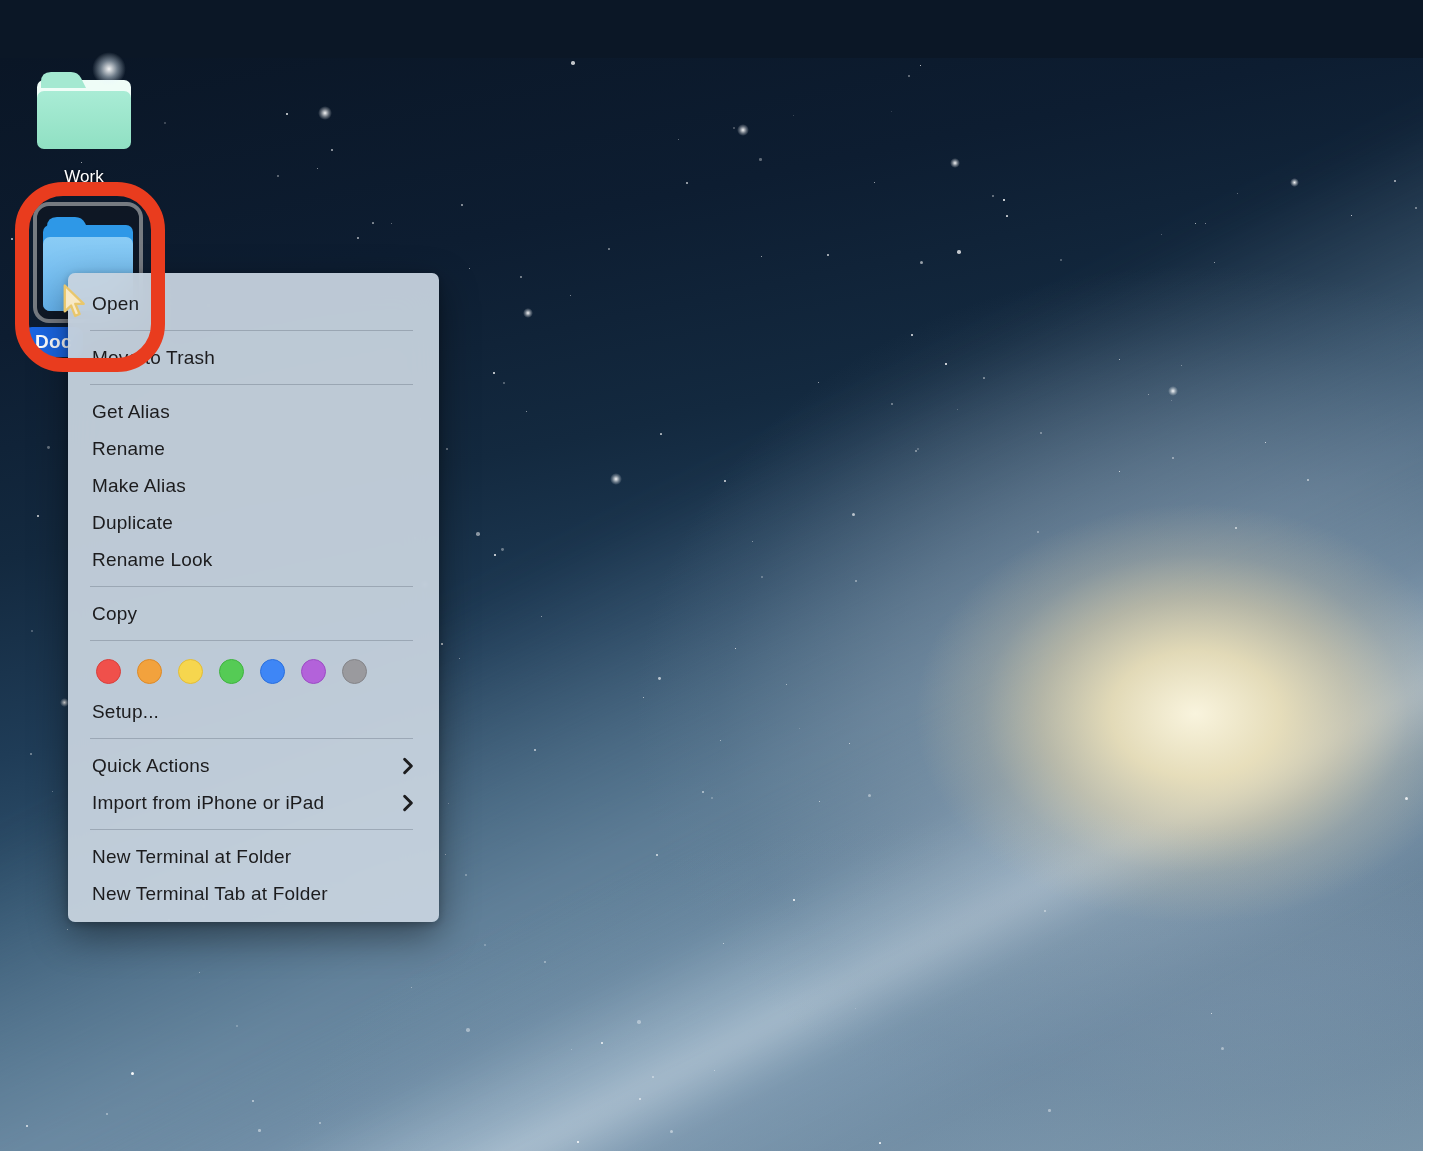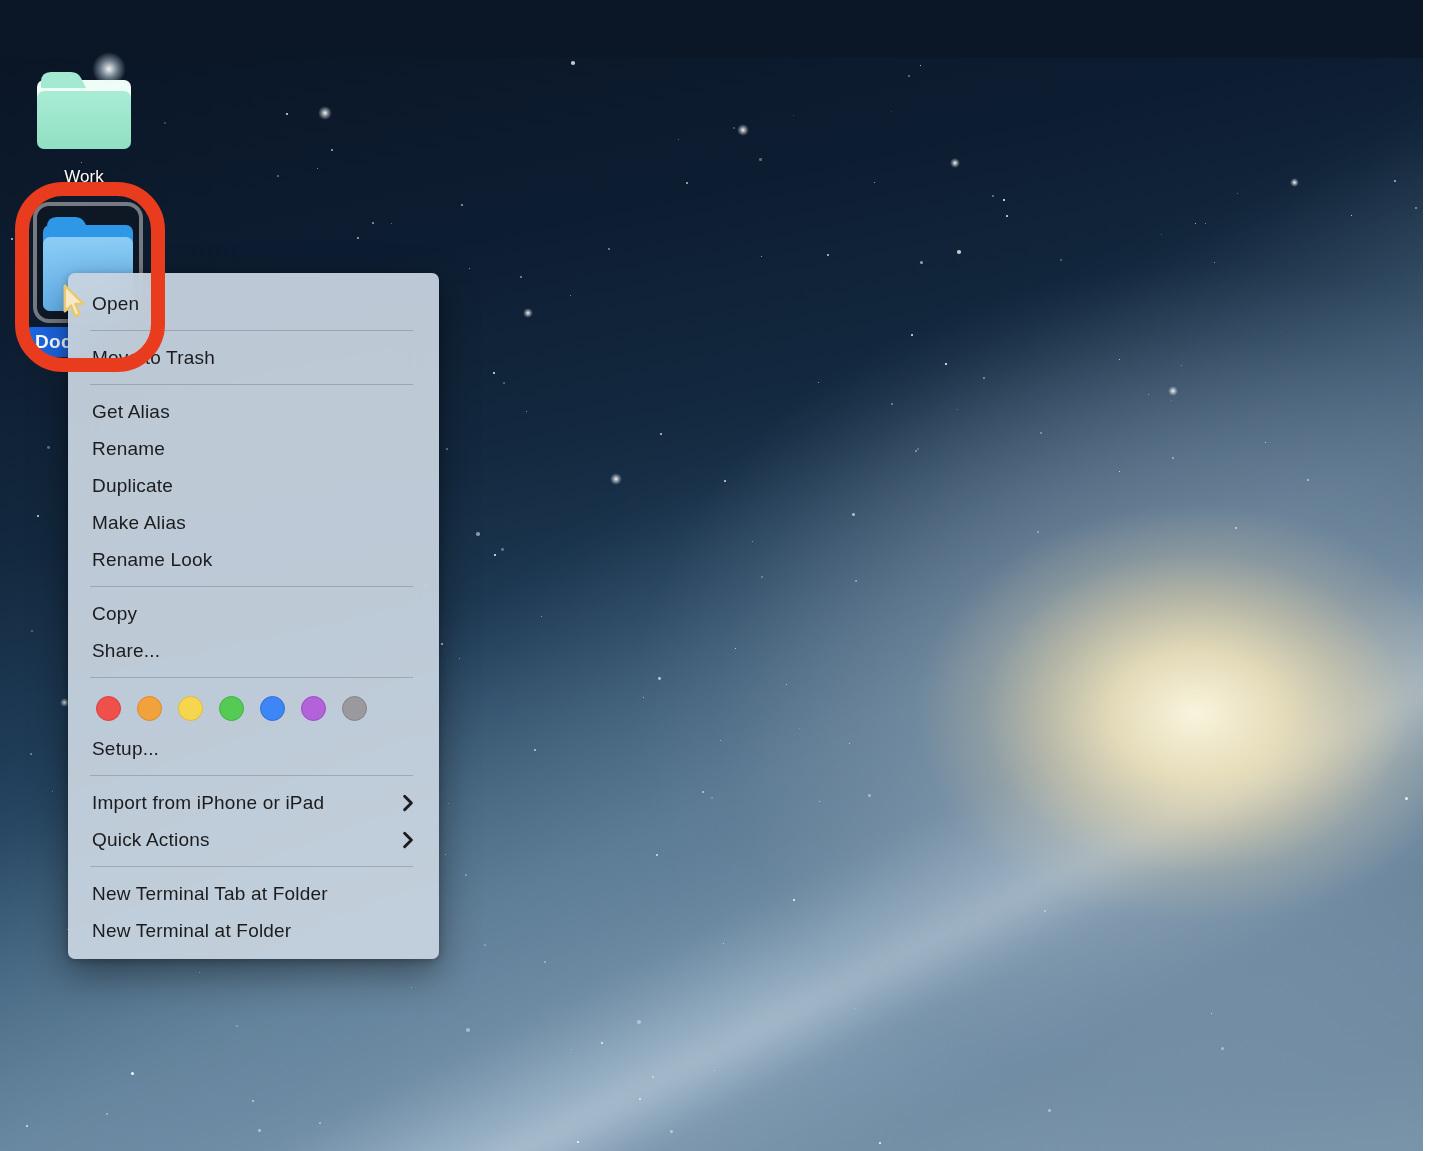--- a/index.html
+++ b/index.html
@@ -295,71 +295,68 @@
         <span>Move to Trash</span>
       </li>
     <li class="divider"></li>
     <li class="mi">
         <span>Get Alias</span>
       </li>
     <li class="mi">
         <span>Rename</span>
       </li>
     <li class="mi">
+        <span>Make Alias</span>
+      </li>
+    <li class="mi">
         <span>Duplicate</span>
       </li>
     <li class="mi">
-        <span>Make Alias</span>
-      </li>
-    <li class="mi">
         <span>Rename Look</span>
       </li>
     <li class="divider"></li>
     <li class="mi">
         <span>Copy</span>
-      </li>
-    <li class="mi">
-        <span>Share...</span>
       </li>
     <li class="divider"></li>
     <li class="tag-row">
         <span class="tag-dot" style="background: rgb(240, 80, 75); border-color: rgb(217, 63, 60);"></span>
         <span class="tag-dot" style="background: rgb(242, 162, 61); border-color: rgb(221, 138, 40);"></span>
         <span class="tag-dot" style="background: rgb(246, 214, 78); border-color: rgb(227, 189, 55);"></span>
         <span class="tag-dot" style="background: rgb(85, 203, 85); border-color: rgb(63, 180, 63);"></span>
         <span class="tag-dot" style="background: rgb(62, 134, 246); border-color: rgb(42, 111, 221);"></span>
         <span class="tag-dot" style="background: rgb(179, 98, 218); border-color: rgb(156, 76, 196);"></span>
         <span class="tag-dot" style="background: rgb(154, 154, 158); border-color: rgb(132, 132, 136);"></span>
       </li>
     <li class="mi">
         <span>Setup...</span>
       </li>
     <li class="divider"></li>
     <li class="mi">
+      <span>Quick Actions</span>
+      <span class="chev">
+        <svg width="12" height="18" viewBox="0 0 10 16">
+            <path d="M2 2l6 6-6 6" stroke="#1c1c1e" stroke-width="2.6" fill="none" stroke-linecap="round" stroke-linejoin="round"></path>
+          </svg>
+      </span>
+    </li>
+    <li class="mi">
       <span>Import from iPhone or iPad</span>
       <span class="chev">
         <svg width="12" height="18" viewBox="0 0 10 16">
             <path d="M2 2l6 6-6 6" stroke="#1c1c1e" stroke-width="2.6" fill="none" stroke-linecap="round" stroke-linejoin="round"></path>
           </svg>
       </span>
     </li>
-    <li class="mi">
-      <span>Quick Actions</span>
-      <span class="chev">
-        <svg width="12" height="18" viewBox="0 0 10 16">
-            <path d="M2 2l6 6-6 6" stroke="#1c1c1e" stroke-width="2.6" fill="none" stroke-linecap="round" stroke-linejoin="round"></path>
-          </svg>
-      </span>
-    </li>
-    <li class="divider"></li>
+    <li class="divider"></li>
+    <li class="mi">
+        <span>New Terminal at Folder</span>
+      </li>
     <li class="mi">
         <span>New Terminal Tab at Folder</span>
-      </li>
-    <li class="mi">
-        <span>New Terminal at Folder</span>
       </li>
   </ul>
 
   <div class="red-ring"></div>
 
   <svg class="cursor" width="22" height="34" viewBox="0 0 14.5 23">
     <path d="M1 1 L1 18.5 L5.3 14.6 L8 21.6 L11 20.3 L8.1 13.4 L13.8 13.4 Z" fill="#f8e9c6" stroke="#e9c76c" stroke-width="1.6" stroke-linejoin="round"></path>
   </svg>
 
 </div>

